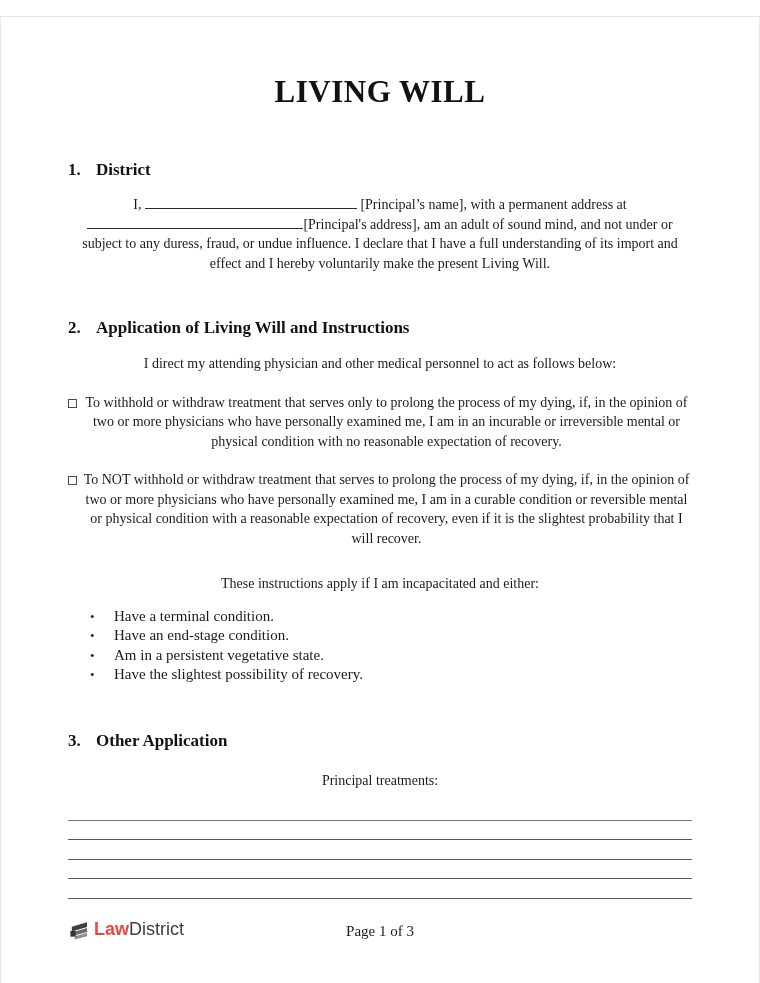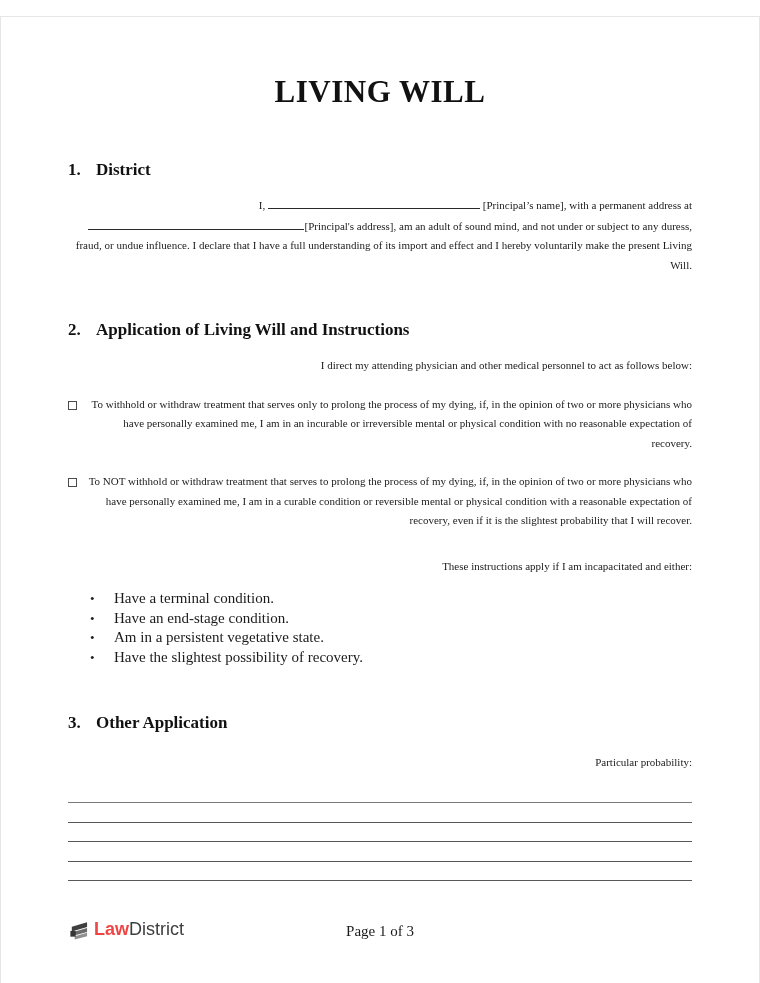--- a/index.html
+++ b/index.html
@@ -30,24 +30,24 @@
   .sec-heading {
     display: flex;
     font-size: 17px;
     font-weight: 700;
     color: #111111;
     margin: 0;
   }
   .sec-heading .num { width: 28px; flex: 0 0 28px; }
 
   .body-text {
-    font-size: 11px;
+    font-size: 14px;
     line-height: 19.5px;
     margin: 0;
-    text-align: right;
+    text-align: center;
   }
 
   .sec1-h { margin-top: 50px; }
   .sec1-p { margin-top: 15px; }
   .sec2-h { margin-top: 45px; }
   .sec2-intro { margin-top: 16px; }
   .option { display: flex; margin-top: 19px; }
   .option .cb-col { flex: 0 0 13px; padding-top: 1px; }
   .checkbox {
     display: inline-block;
@@ -153,21 +153,21 @@
       <li><span class="dot">•</span><span>Have a terminal condition.</span></li>
       <li><span class="dot">•</span><span>Have an end-stage condition.</span></li>
       <li><span class="dot">•</span><span>Am in a persistent vegetative state.</span></li>
       <li><span class="dot">•</span><span>Have the slightest possibility of recovery.</span></li>
     </ul>
 
     <div class="sec-heading sec3-h">
       <span class="num">3.</span>
       <span>Other Application</span>
     </div>
-    <p class="body-text pt-label">Particular probability:</p>
+    <p class="body-text pt-label">Principal treatments:</p>
 
     <div class="write-lines">
       <div class="write-line first"></div>
       <div class="write-line"></div>
       <div class="write-line"></div>
       <div class="write-line"></div>
       <div class="write-line"></div>
     </div>
   </div>
 

